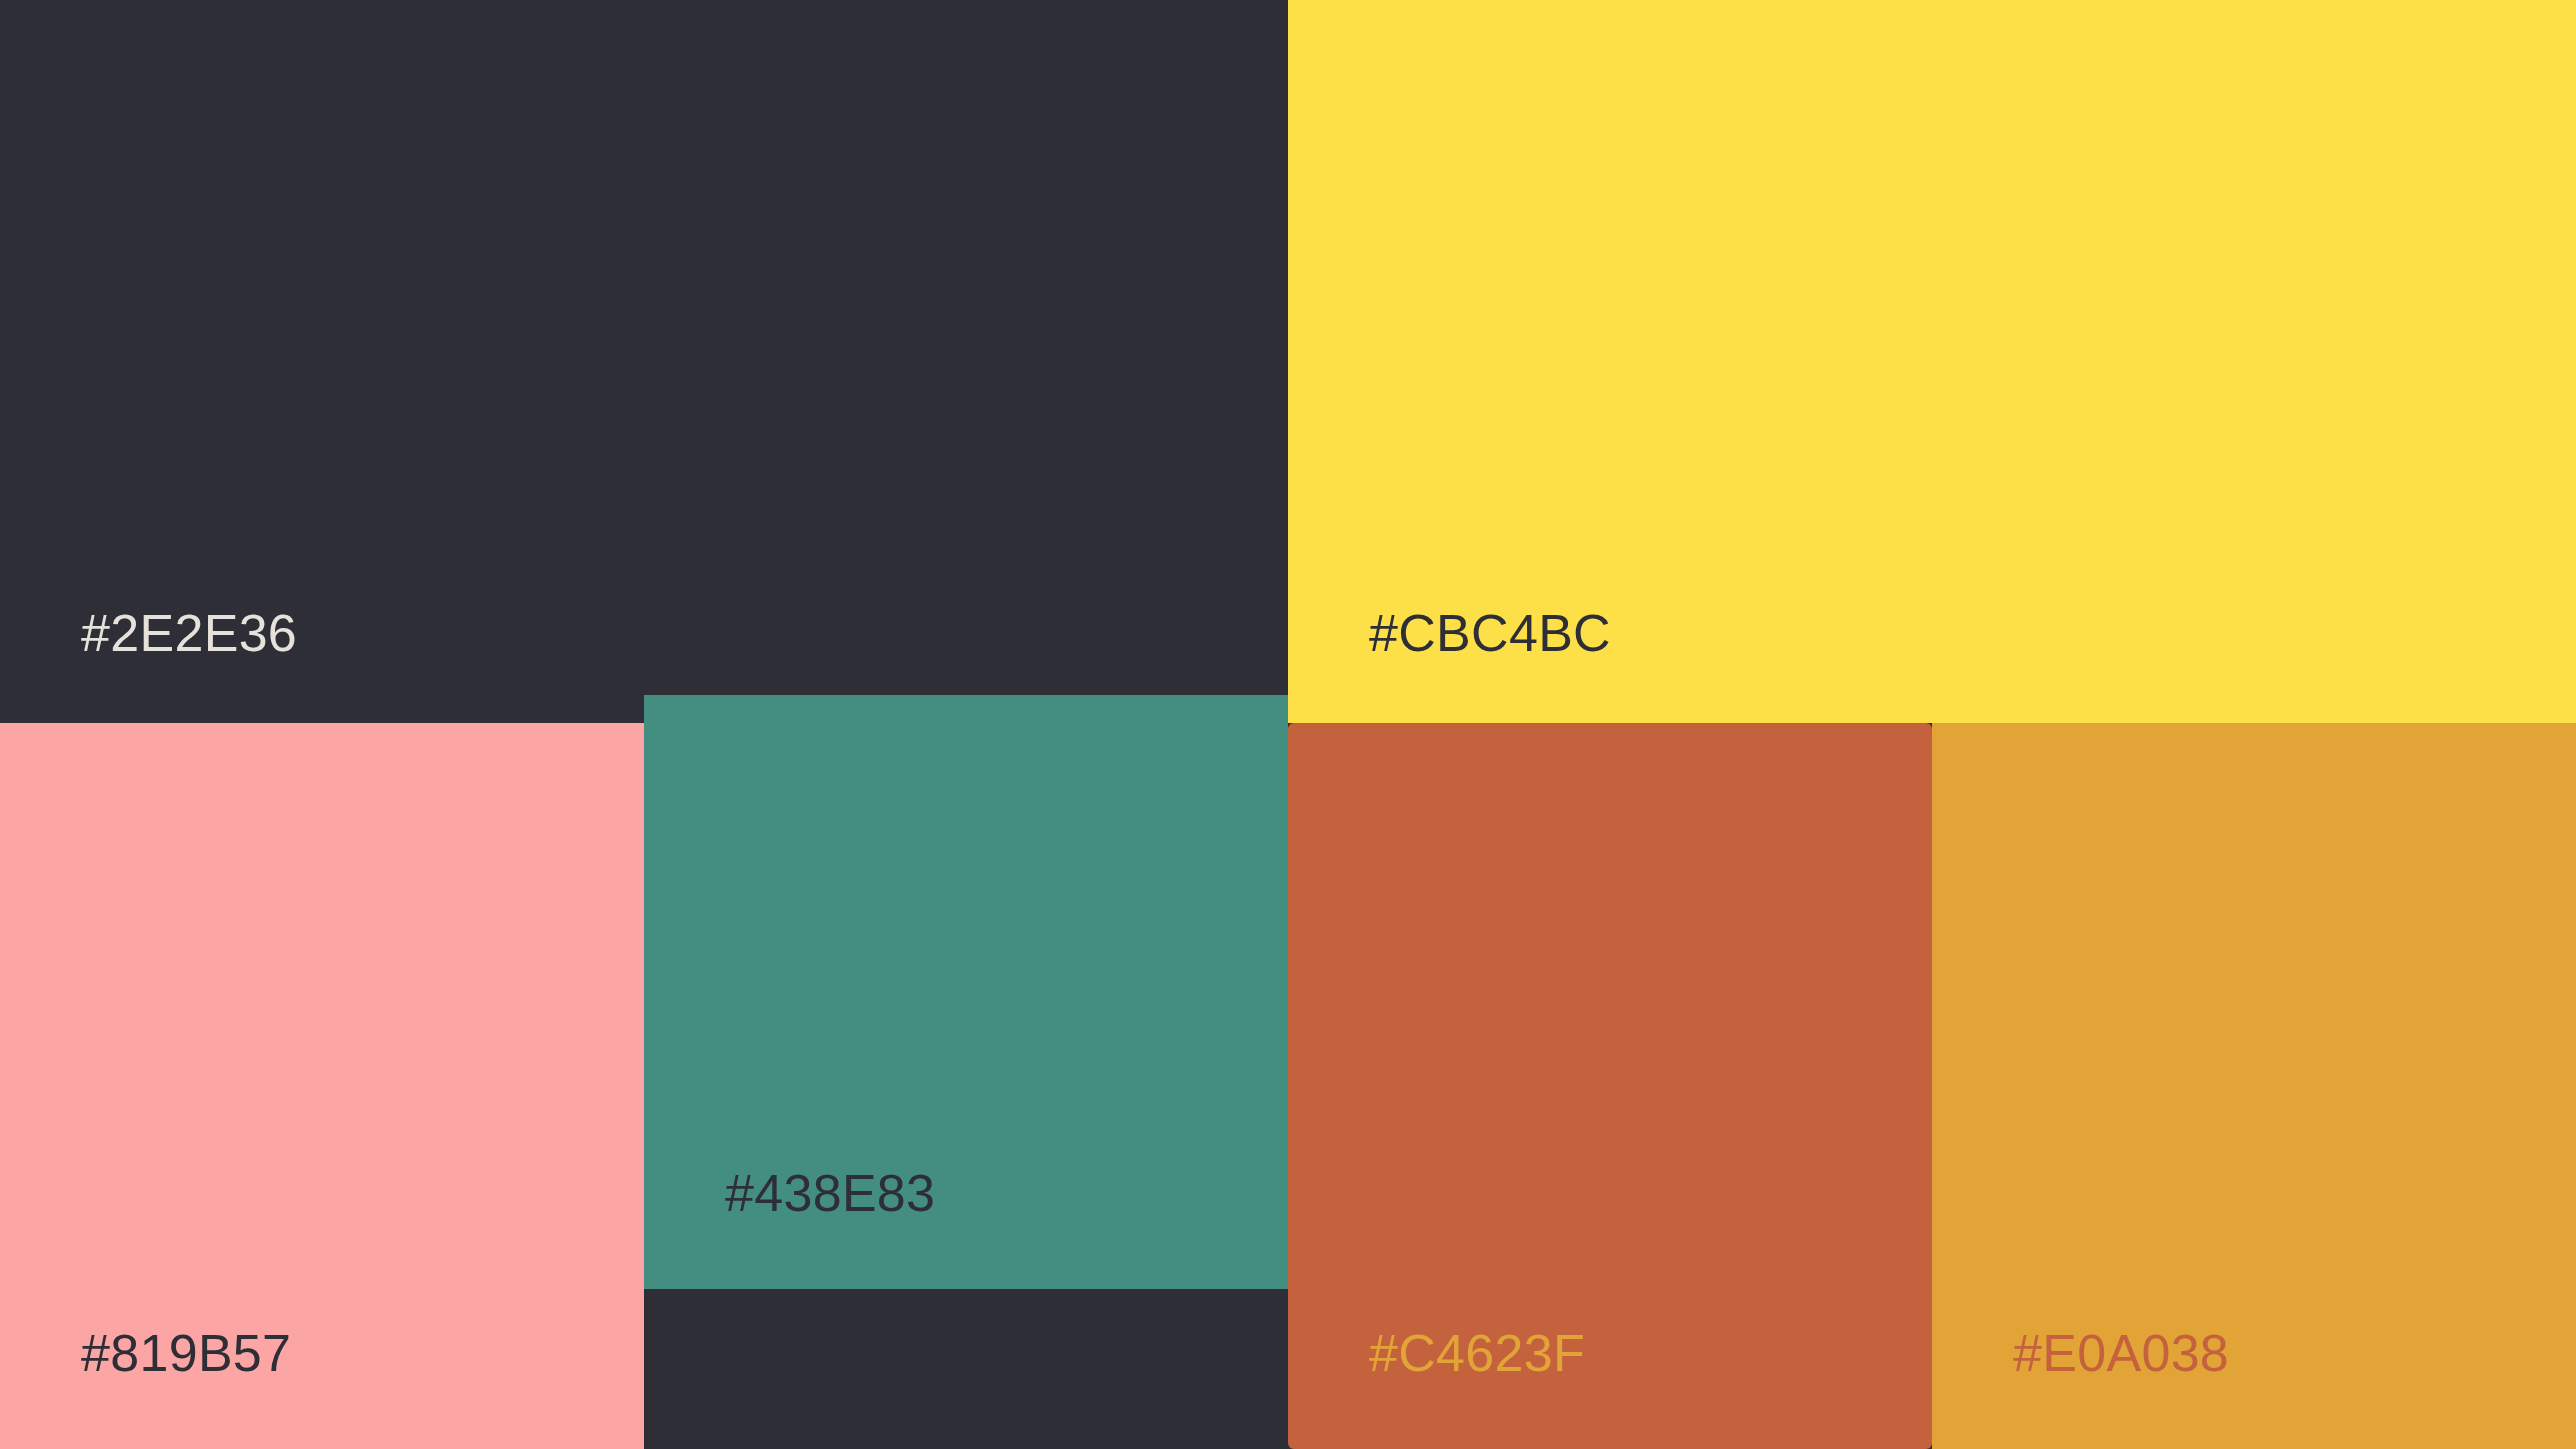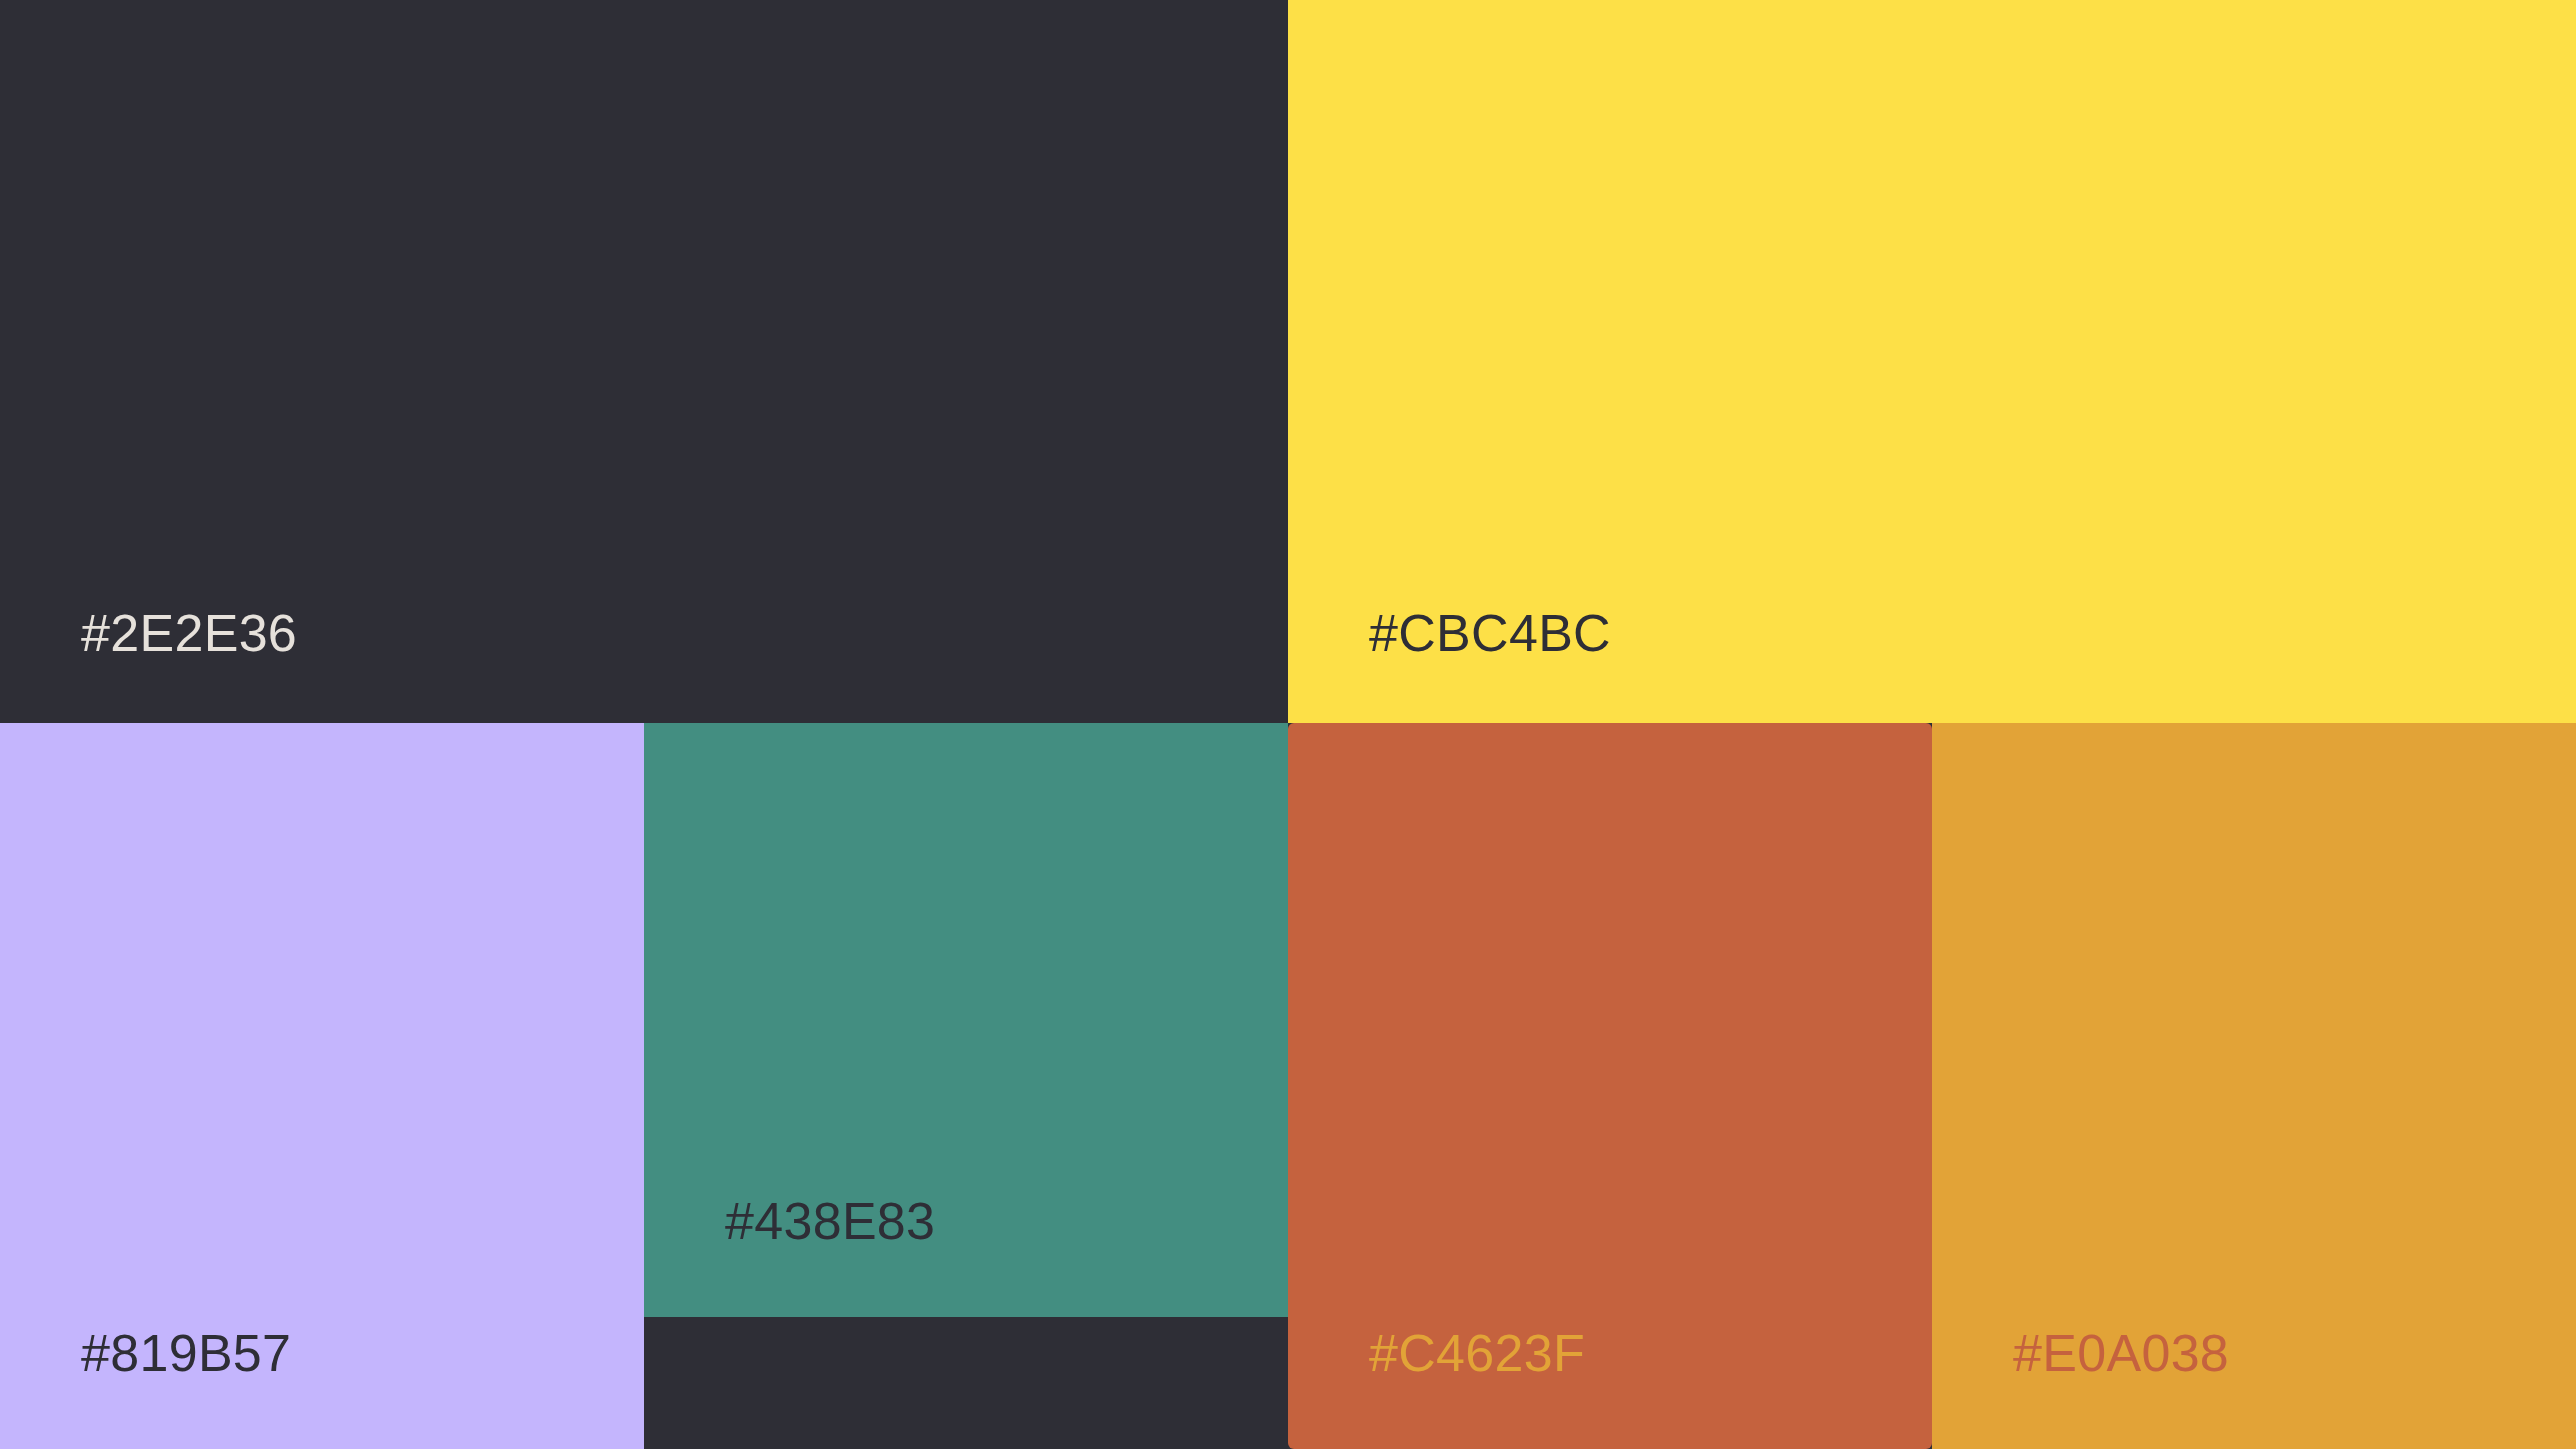--- a/index.html
+++ b/index.html
@@ -43,24 +43,24 @@
   <div class="row-top">
     <div class="swatch" style="left: 0px; top: 0px; width: 1288px; height: 723px; background-color: rgb(46, 46, 54);">
       <span class="swatch-label" style="color: rgb(230, 225, 219);">#2E2E36</span>
     </div>
     <div class="swatch" style="left: 1288px; top: 0px; width: 1308px; height: 723px; background-color: #fde047;">
       <span class="swatch-label" style="color: rgb(46, 46, 54);">#CBC4BC</span>
     </div>
   </div>
 
   <div class="row-bottom">
-    <div class="swatch" style="left: 0px; top: 723px; width: 644px; height: 726px; background-color: #c4b5fd;">
+    <div class="swatch" style="left: 0px; top: 723px; width: 644px; height: 726px; background-color: #fca5a5;">
       <span class="swatch-label" style="color: rgb(46, 46, 54);">#819B57</span>
     </div>
-    <div class="swatch" style="left: 644px; top: 723px; width: 644px; height: 594px; background-color: rgb(67, 142, 129); text-align: center;">
+    <div class="swatch" style="left: 644px; top: 695px; width: 644px; height: 594px; background-color: rgb(67, 142, 129); text-align: center;">
       <span class="swatch-label" style="color: rgb(46, 46, 54);">#438E83</span>
     </div>
     <div class="swatch" style="left: 1288px; top: 723px; width: 644px; height: 726px; background-color: rgb(197, 98, 62); border-radius: 6px;">
       <span class="swatch-label" style="color: rgb(226, 163, 55);">#C4623F</span>
     </div>
     <div class="swatch" style="left: 1932px; top: 723px; width: 644px; height: 726px; background-color: rgb(226, 163, 55);">
       <span class="swatch-label" style="color: rgb(197, 98, 62); margin-top: 33px;">#E0A038</span>
     </div>
   </div>
 

